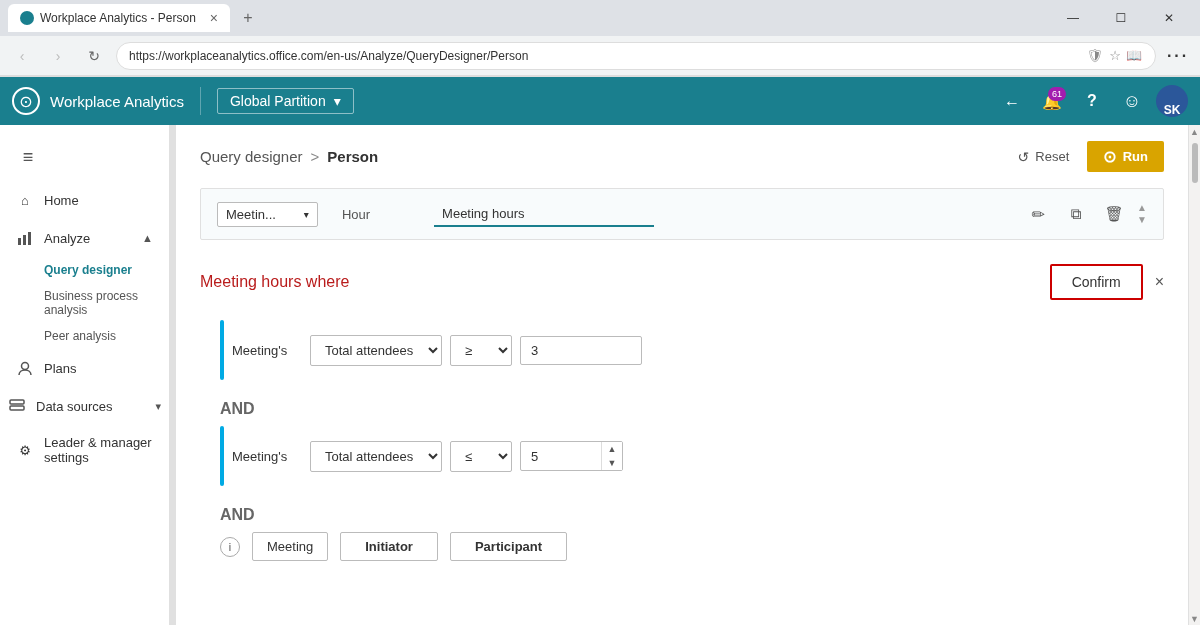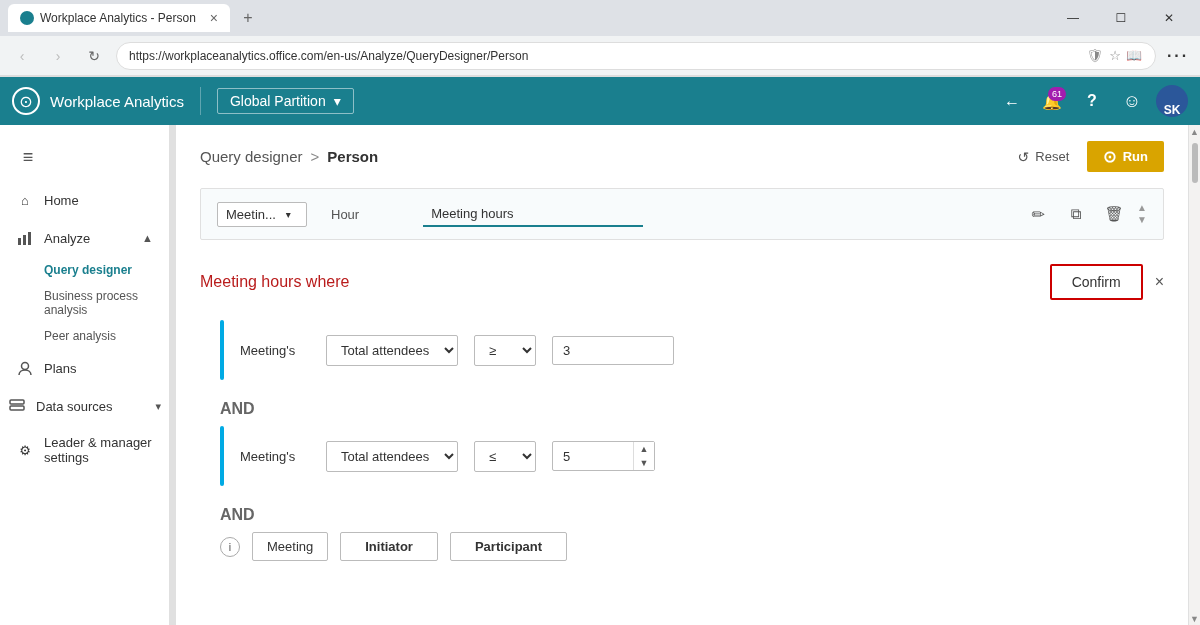--- a/index.html
+++ b/index.html
@@ -55,37 +55,37 @@
     .breadcrumb { display: flex; align-items: center; gap: 8px; font-size: 15px; color: #555; margin-bottom: 16px; }
     .breadcrumb-link { color: #555; cursor: pointer; }
     .breadcrumb-chevron { color: #888; }
     .breadcrumb-current { color: #333; font-weight: 600; }
     .breadcrumb-actions { margin-left: auto; display: flex; align-items: center; gap: 10px; }
     .reset-btn { display: flex; align-items: center; gap: 6px; color: #555; font-size: 13px; cursor: pointer; padding: 4px 8px; border-radius: 2px; }
     .run-btn { display: flex; align-items: center; gap: 6px; background: #d9a400; color: white; font-size: 13px; font-weight: 600; padding: 6px 16px; border-radius: 2px; cursor: pointer; border: none; }
 
     
     .metric-row { background: #f8fbfc; border: 1px solid #e0e0e0; border-radius: 2px; padding: 10px 16px; display: flex; align-items: center; gap: 16px; margin-bottom: 8px; }
-    .metric-dropdown { display: flex; align-items: center; gap: 6px; border: 1px solid #bbb; border-radius: 2px; padding: 4px 8px; font-size: 13px; color: #333; background: white; cursor: pointer; min-width: 90px; }
+    .metric-dropdown { display: flex; align-items: center; gap: 24px; border: 1px solid #bbb; border-radius: 2px; padding: 4px 8px; font-size: 13px; color: #333; background: white; cursor: pointer; min-width: 90px; }
     .metric-type { font-size: 13px; color: #555; padding: 4px 8px; }
     .metric-name-box { border-bottom: 2px solid #1a7f8e; padding: 4px 8px; font-size: 13px; color: #333; flex: 1; max-width: 220px; margin-left: 40px; }
     .metric-actions { margin-left: auto; display: flex; align-items: center; gap: 8px; }
     .metric-action-btn { width: 30px; height: 30px; display: flex; align-items: center; justify-content: center; color: #555; cursor: pointer; border-radius: 2px; }
     .metric-sort-btns { display: flex; flex-direction: column; }
     .sort-arrow { color: #999; font-size: 10px; cursor: pointer; line-height: 1.2; }
 
     
     .where-section { padding: 16px 0; }
     .where-header { display: flex; align-items: center; justify-content: space-between; margin-bottom: 20px; }
     .where-title { font-size: 16px; color: #b91c1c; font-weight: 400; }
     .confirm-btn { border: 2px solid #cc0000; background: white; color: #333; font-size: 14px; padding: 8px 20px; cursor: pointer; border-radius: 2px; font-weight: 500; }
     .close-x { color: #555; cursor: pointer; font-size: 16px; margin-left: 8px; }
 
     
-    .filter-row { display: flex; align-items: center; gap: 16px; margin-bottom: 20px; padding-left: 20px; }
+    .filter-row { display: flex; align-items: center; gap: 8px; margin-bottom: 20px; padding-left: 20px; }
     .filter-indicator { width: 4px; height: 60px; background: #00aae4; border-radius: 2px; flex-shrink: 0; }
     .filter-label { font-size: 13px; color: #333; font-weight: 500; min-width: 70px; }
     .filter-select-wrapper { border: 1px solid #bbb; border-radius: 2px; background: white; display: flex; align-items: center; }
     .filter-select-wrapper select { border: none; background: transparent; font-size: 13px; color: #333; outline: none; cursor: pointer; padding: 6px 10px; min-width: 130px; }
     .filter-operator { border: 1px solid #bbb; border-radius: 2px; background: white; }
     .filter-operator select { border: none; background: transparent; font-size: 13px; color: #333; outline: none; cursor: pointer; padding: 6px 10px; min-width: 60px; }
     .filter-value { border: 1px solid #bbb; border-radius: 2px; padding: 6px 10px; font-size: 13px; color: #333; background: white; min-width: 120px; }
     .filter-value input { border: none; background: transparent; font-size: 13px; color: #333; outline: none; width: 100px; }
     .filter-value-spinner { border: 1px solid #bbb; border-radius: 2px; background: white; display: flex; align-items: center; }
     .filter-value-spinner input { border: none; background: transparent; font-size: 13px; color: #333; outline: none; padding: 6px 10px; width: 90px; }

